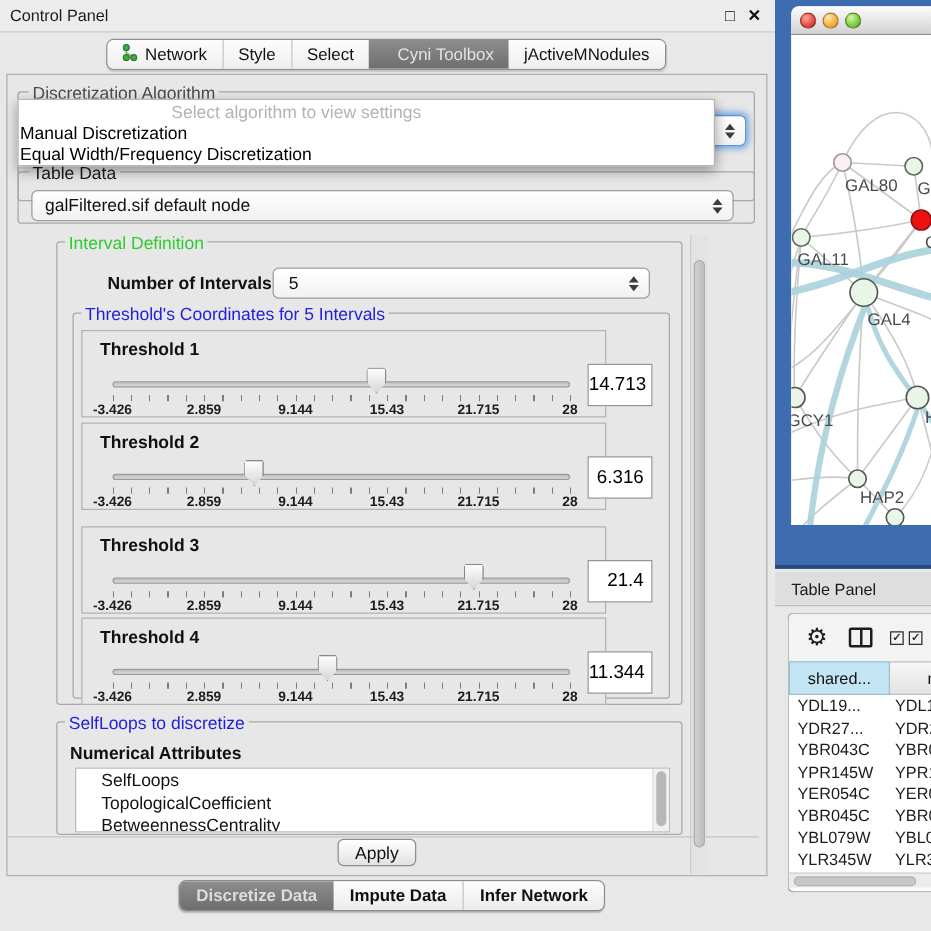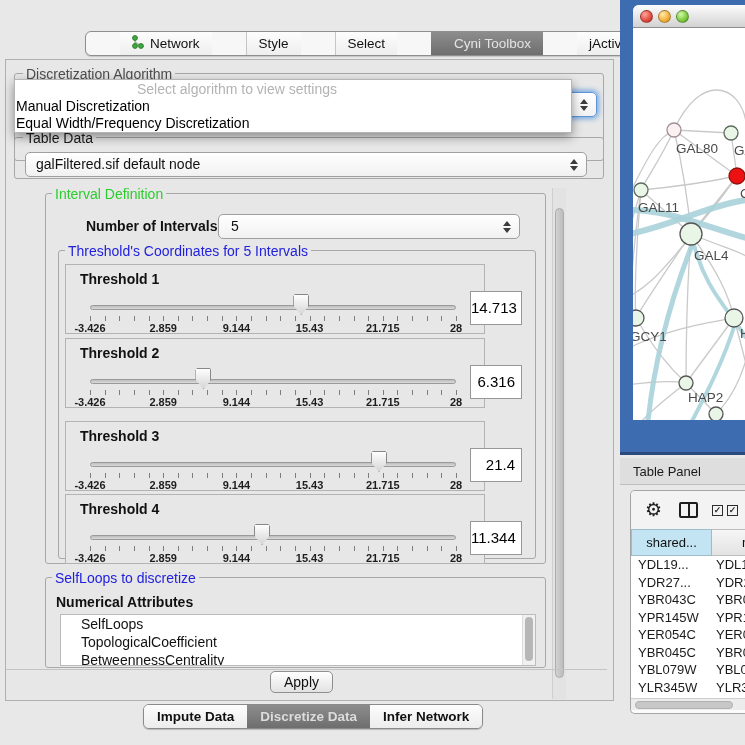--- a/index.html
+++ b/index.html
@@ -7,21 +7,21 @@
   #root { position:relative; width:745px; height:745px; background:#e8e8e8; overflow:hidden; font-family:"Liberation Sans", sans-serif; }
 
   
   .titlebar { position:absolute; left:0; top:0; width:620px; height:26px; background:#ececec; border-bottom:1px solid #c9c9c9; }
   .titlebar .title { position:absolute; left:8px; top:5px; font-size:13px; color:#1c1c1c; }
   .win-icon { position:absolute; top:5px; font-size:13px; color:#111; font-weight:bold; cursor:default; }
   .float-ic { left:580px; font-weight:normal; }
   .close-ic { left:598px; }
 
   .tabgroup { position:absolute; left:85px; top:31px; height:25px; display:flex; border:1px solid #8e8e8e; border-radius:6px; overflow:hidden; background:#f7f7f7; box-shadow:0 1px 1px rgba(0,0,0,.15); }
-  .tab { display:flex; align-items:center; padding:0 12px; font-size:13.5px; color:#111; border-left:1px solid #c6c6c6; background:linear-gradient(#fdfdfd,#eee); white-space:nowrap;margin-left:34px; }
+  .tab { display:flex; align-items:center; padding:0 12px; font-size:13.5px; color:#111; border-left:1px solid #c6c6c6; background:linear-gradient(#fdfdfd,#eee); white-space:nowrap; }
   .tab:first-child { border-left:none; }
   .tab.selected { background:linear-gradient(#8d8d8d,#6e6e6e); color:#e3e3e3; border-left:none;padding-left:23px; }
   .tab.selected + .tab { border-left:none; }
   .tab .net-ic { margin-right:6px; display:inline-block; }
 
   .content-box { position:absolute; left:5px; top:59px; width:609px; height:642px; border:1px solid #b0b0b0; background:#e7e7e7; }
 
   .groupbox { position:absolute; border:1px solid #a8a8a8; border-radius:3px; }
   .group-title { position:absolute; top:-8px; left:8px; background:#e7e7e7; padding:0 3px; font-size:14px; white-space:nowrap; }
   .gt-dark { color:#4c4c4c; }
@@ -97,20 +97,25 @@
   .tp-c1 { width:81px; padding-left:7px; font-size:13px; color:#1b1b1b; line-height:17.5px; white-space:nowrap; overflow:hidden; }
   .tp-c2 { width:79px; padding-left:4px; font-size:13px; color:#1b1b1b; line-height:17.5px; white-space:nowrap; overflow:hidden; }
   .tp-hscroll { position:absolute; left:0; top:207px; width:114px; height:12px; background:#ececec; border-top:1px solid #cfcfcf; }
   .tp-hscroll .thumb { position:absolute; left:4px; top:2px; width:98px; height:8px; border-radius:4px; background:#c7c7c7; border:1px solid #b2b2b2; }
 </style>
 </head>
 <body>
 
 <div id="root">
 
+  <div class="titlebar">
+    <span class="title">Control Panel</span>
+    <span class="win-icon float-ic">□</span>
+    <span class="win-icon close-ic">✕</span>
+  </div>
 
   <div class="tabgroup">
     <div class="tab">
       <span class="net-ic">
         <svg width="12" height="14" viewBox="0 0 12 14">
             <line x1="3" y1="3" x2="3" y2="11" stroke="#9bb89b" stroke-width="1.5"></line>
             <line x1="3" y1="7" x2="9" y2="11" stroke="#9bb89b" stroke-width="1.5"></line>
             <circle cx="3" cy="3" r="2.4" fill="#41a941" stroke="#2c7d2c"></circle>
             <circle cx="3" cy="11" r="2.4" fill="#41a941" stroke="#2c7d2c"></circle>
             <circle cx="9" cy="11" r="2.4" fill="#41a941" stroke="#2c7d2c"></circle>
@@ -257,25 +262,25 @@
       <div class="attr-sb">
           <div class="thumb"></div>
         </div>
     </div>
   </div>
 
   <div class="apply-strip-line"></div>
   <div class="apply-btn">Apply</div>
 
   <div class="bottom-tabs">
+    <div class="btab selected">
+        <span>Discretize Data</span>
+      </div>
     <div class="btab">
         <span>Impute Data</span>
-      </div>
-    <div class="btab selected">
-        <span>Discretize Data</span>
       </div>
     <div class="btab">
         <span>Infer Network</span>
       </div>
   </div>
 
   <div class="net-blue"></div>
   <div class="mac-win">
     <div class="mac-titlebar">
       <div class="tl red"></div>

